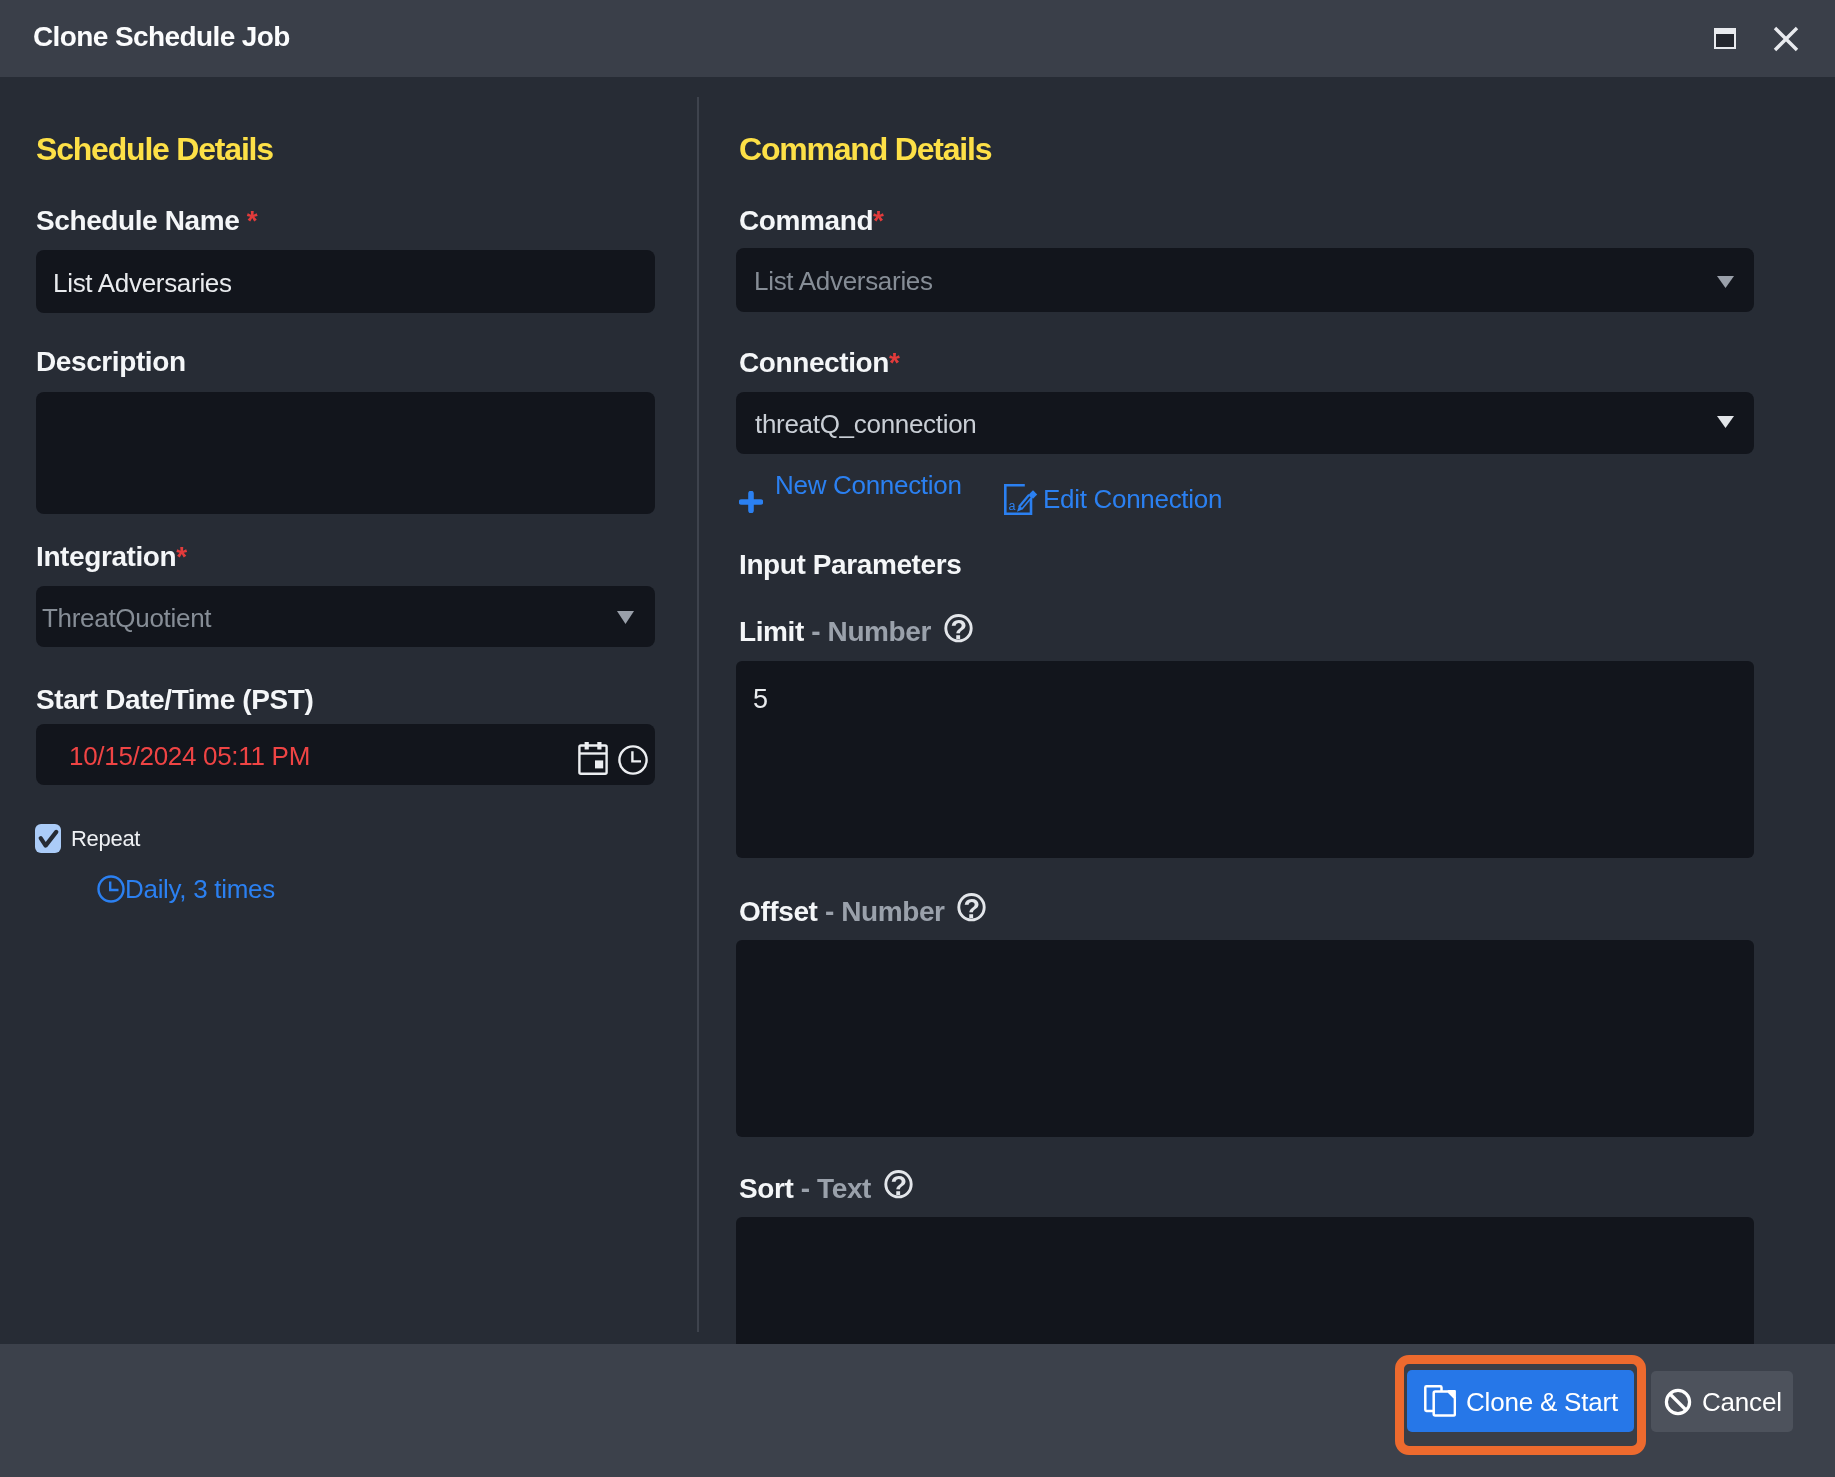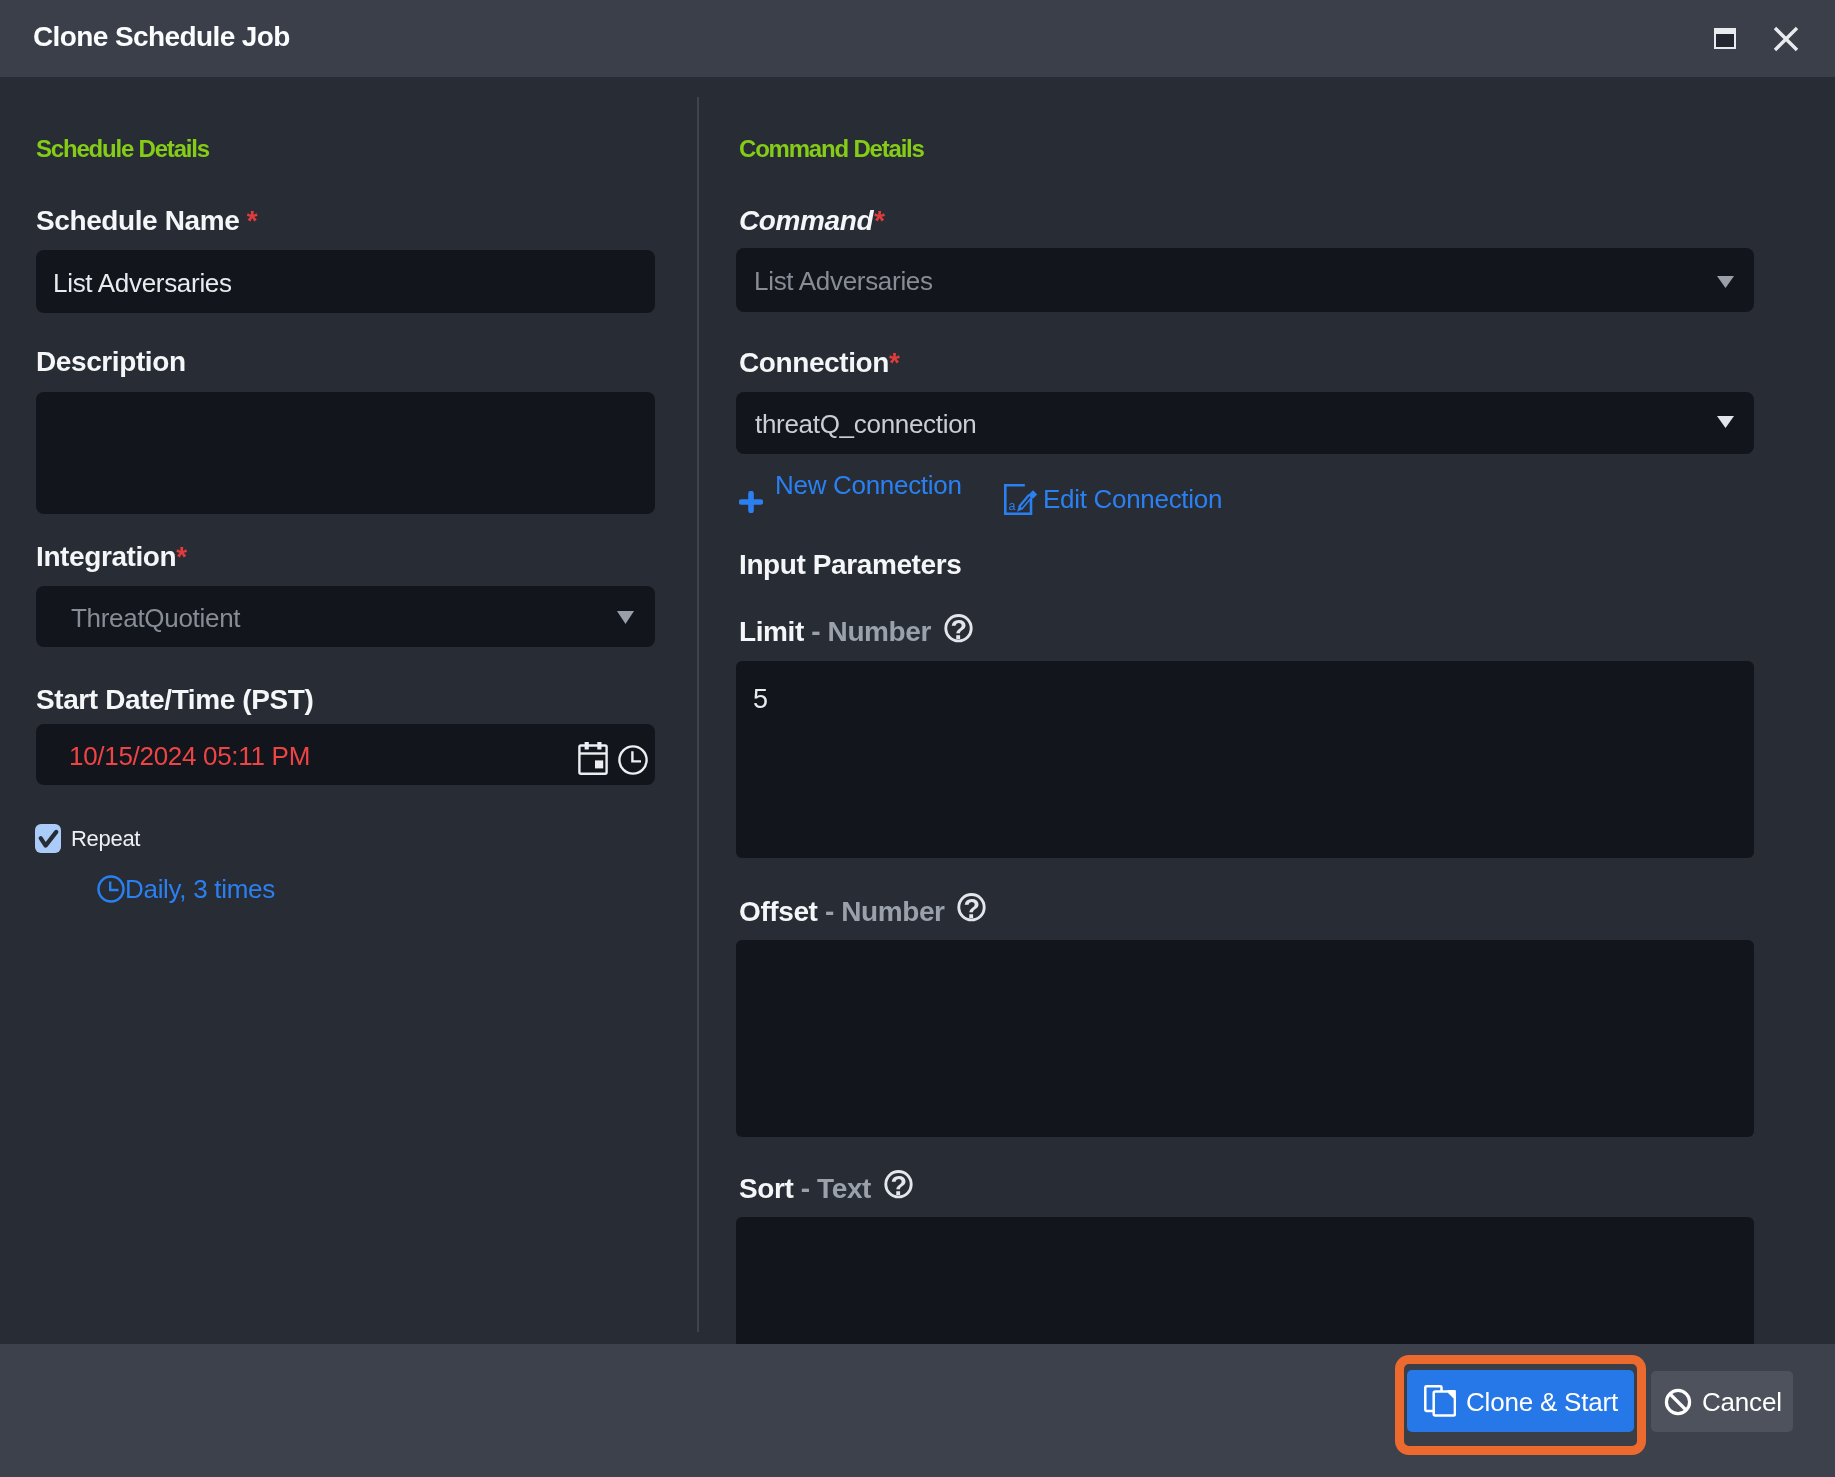--- a/index.html
+++ b/index.html
@@ -1,20 +1,20 @@
 <!DOCTYPE html>
 <html><head>
 <meta charset="utf-8">
 <style>
   * { margin:0; padding:0; box-sizing:border-box; }
   html,body { width:1835px; height:1477px; overflow:hidden; }
   body { background:#272c35; font-family:"Liberation Sans", sans-serif; position:relative; }
   .abs { position:absolute; }
   .lbl { font-size:28px; line-height:28px; font-weight:bold; color:#f4f6f8; white-space:nowrap; letter-spacing:-0.4px; }
-  .title { font-size:24px; line-height:32px; font-weight:bold; color:#84cc16; white-space:nowrap; letter-spacing:-1.2px; }
+  .title { font-size:32px; line-height:32px; font-weight:bold; color:#fde047; white-space:nowrap; letter-spacing:-1.2px; }
   .star { color:#e23b3b; }
   .field { background:#12151c; border-radius:8px; }
   .ftext { font-size:26px; white-space:nowrap; letter-spacing:-0.3px; }
   .gray { color:#868d96; }
   .lightgray { color:#c9ced5; }
   .blue { color:#2b80f1; }
   .graypart { color:#9aa1ab; }
 </style>
 </head>
 <body>
@@ -34,21 +34,21 @@
 
 <div class="abs lbl" style="left:36px;top:207px;">Schedule Name <span class="star">*</span></div>
 <div class="abs field" style="left:36px;top:250px;width:619px;height:63px;"></div>
 <div class="abs ftext" style="left:53px;top:250px;height:63px;line-height:66px;color:#e9ebee;">List Adversaries</div>
 
 <div class="abs lbl" style="left:36px;top:348px;">Description</div>
 <div class="abs field" style="left:36px;top:392px;width:619px;height:122px;"></div>
 
 <div class="abs lbl" style="left:36px;top:543px;">Integration<span class="star">*</span></div>
 <div class="abs field" style="left:36px;top:586px;width:619px;height:61px;"></div>
-<div class="abs ftext gray" style="left:71px;top:586px;height:60px;line-height:64px;">ThreatQuotient</div>
+<div class="abs ftext gray" style="left:42px;top:586px;height:60px;line-height:64px;">ThreatQuotient</div>
 <svg class="abs" style="left:617px;top:611px;" width="17" height="13" viewBox="0 0 17 13">
     <path d="M0 0 L17 0 L8.5 13 Z" fill="#9aa0aa"></path>
   </svg>
 
 <div class="abs lbl" style="left:36px;top:686px;">Start Date/Time (PST)</div>
 <div class="abs field" style="left:36px;top:724px;width:619px;height:61px;"></div>
 <div class="abs ftext" style="left:69px;top:724px;height:46px;line-height:64px;color:#ef4444;">10/15/2024 05:11 PM</div>
 
 <svg class="abs" style="left:578px;top:742px;" width="30" height="33" viewBox="0 0 30 33">
   <rect x="1.4" y="3.5" width="27.2" height="28.2" rx="1.5" fill="none" stroke="#eceef1" stroke-width="2.4"></rect>
@@ -70,21 +70,21 @@
 <div class="abs" style="left:71px;top:826px;font-size:22px;line-height:26px;letter-spacing:-0.3px;color:#eef0f3;">Repeat</div>
 
 <svg class="abs" style="left:97px;top:875px;" width="28" height="28" viewBox="0 0 28 28">
   <circle cx="14" cy="14" r="12.5" fill="none" stroke="#2b80f1" stroke-width="2.4"></circle>
   <path d="M13.2 6.6 L13.2 15 L21.5 15" fill="none" stroke="#2b80f1" stroke-width="2.4"></path>
 </svg>
 <div class="abs blue" style="left:125px;top:876px;font-size:26px;line-height:26px;letter-spacing:-0.3px;">Daily, 3 times</div>
 
 <div class="abs title" style="left:739px;top:133px;">Command Details</div>
 
-<div class="abs lbl" style="left:739px;top:207px;font-style:italic;">Command<span class="star">*</span></div>
+<div class="abs lbl" style="left:739px;top:207px;">Command<span class="star">*</span></div>
 <div class="abs field" style="left:736px;top:248px;width:1018px;height:64px;"></div>
 <div class="abs ftext gray" style="left:754px;top:248px;height:64px;line-height:67px;">List Adversaries</div>
 <svg class="abs" style="left:1717px;top:276px;" width="17" height="12" viewBox="0 0 17 12">
     <path d="M0 0 L17 0 L8.5 12 Z" fill="#9aa0aa"></path>
   </svg>
 
 <div class="abs lbl" style="left:739px;top:349px;">Connection<span class="star">*</span></div>
 <div class="abs field" style="left:736px;top:392px;width:1018px;height:62px;"></div>
 <div class="abs ftext lightgray" style="left:755px;top:392px;height:62px;line-height:65px;">threatQ_connection</div>
 <svg class="abs" style="left:1717px;top:416px;" width="17" height="12" viewBox="0 0 17 12">

